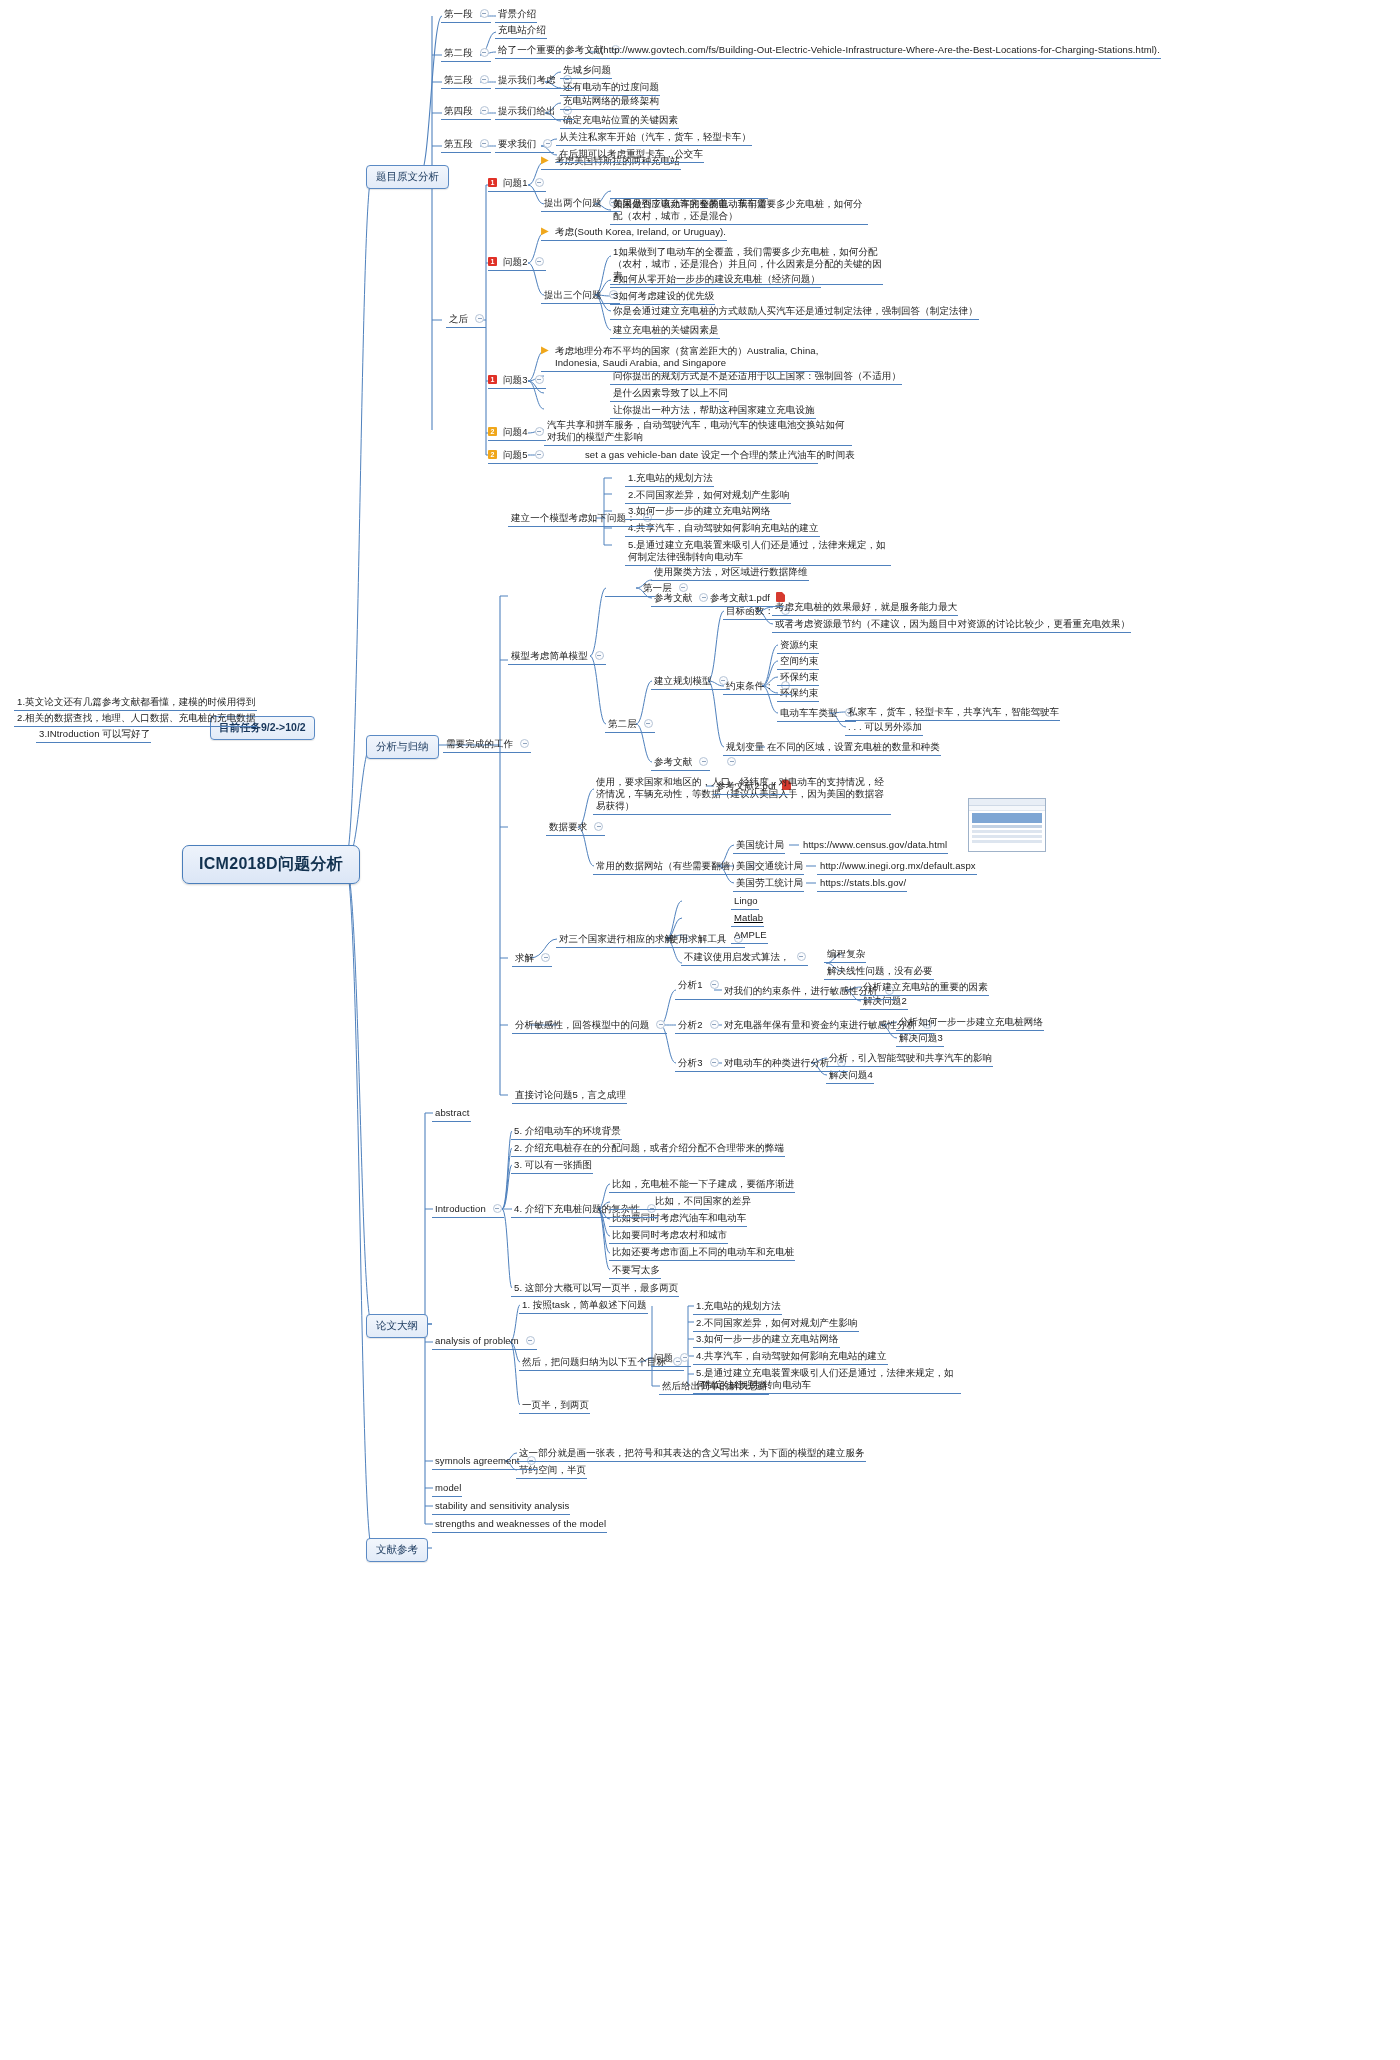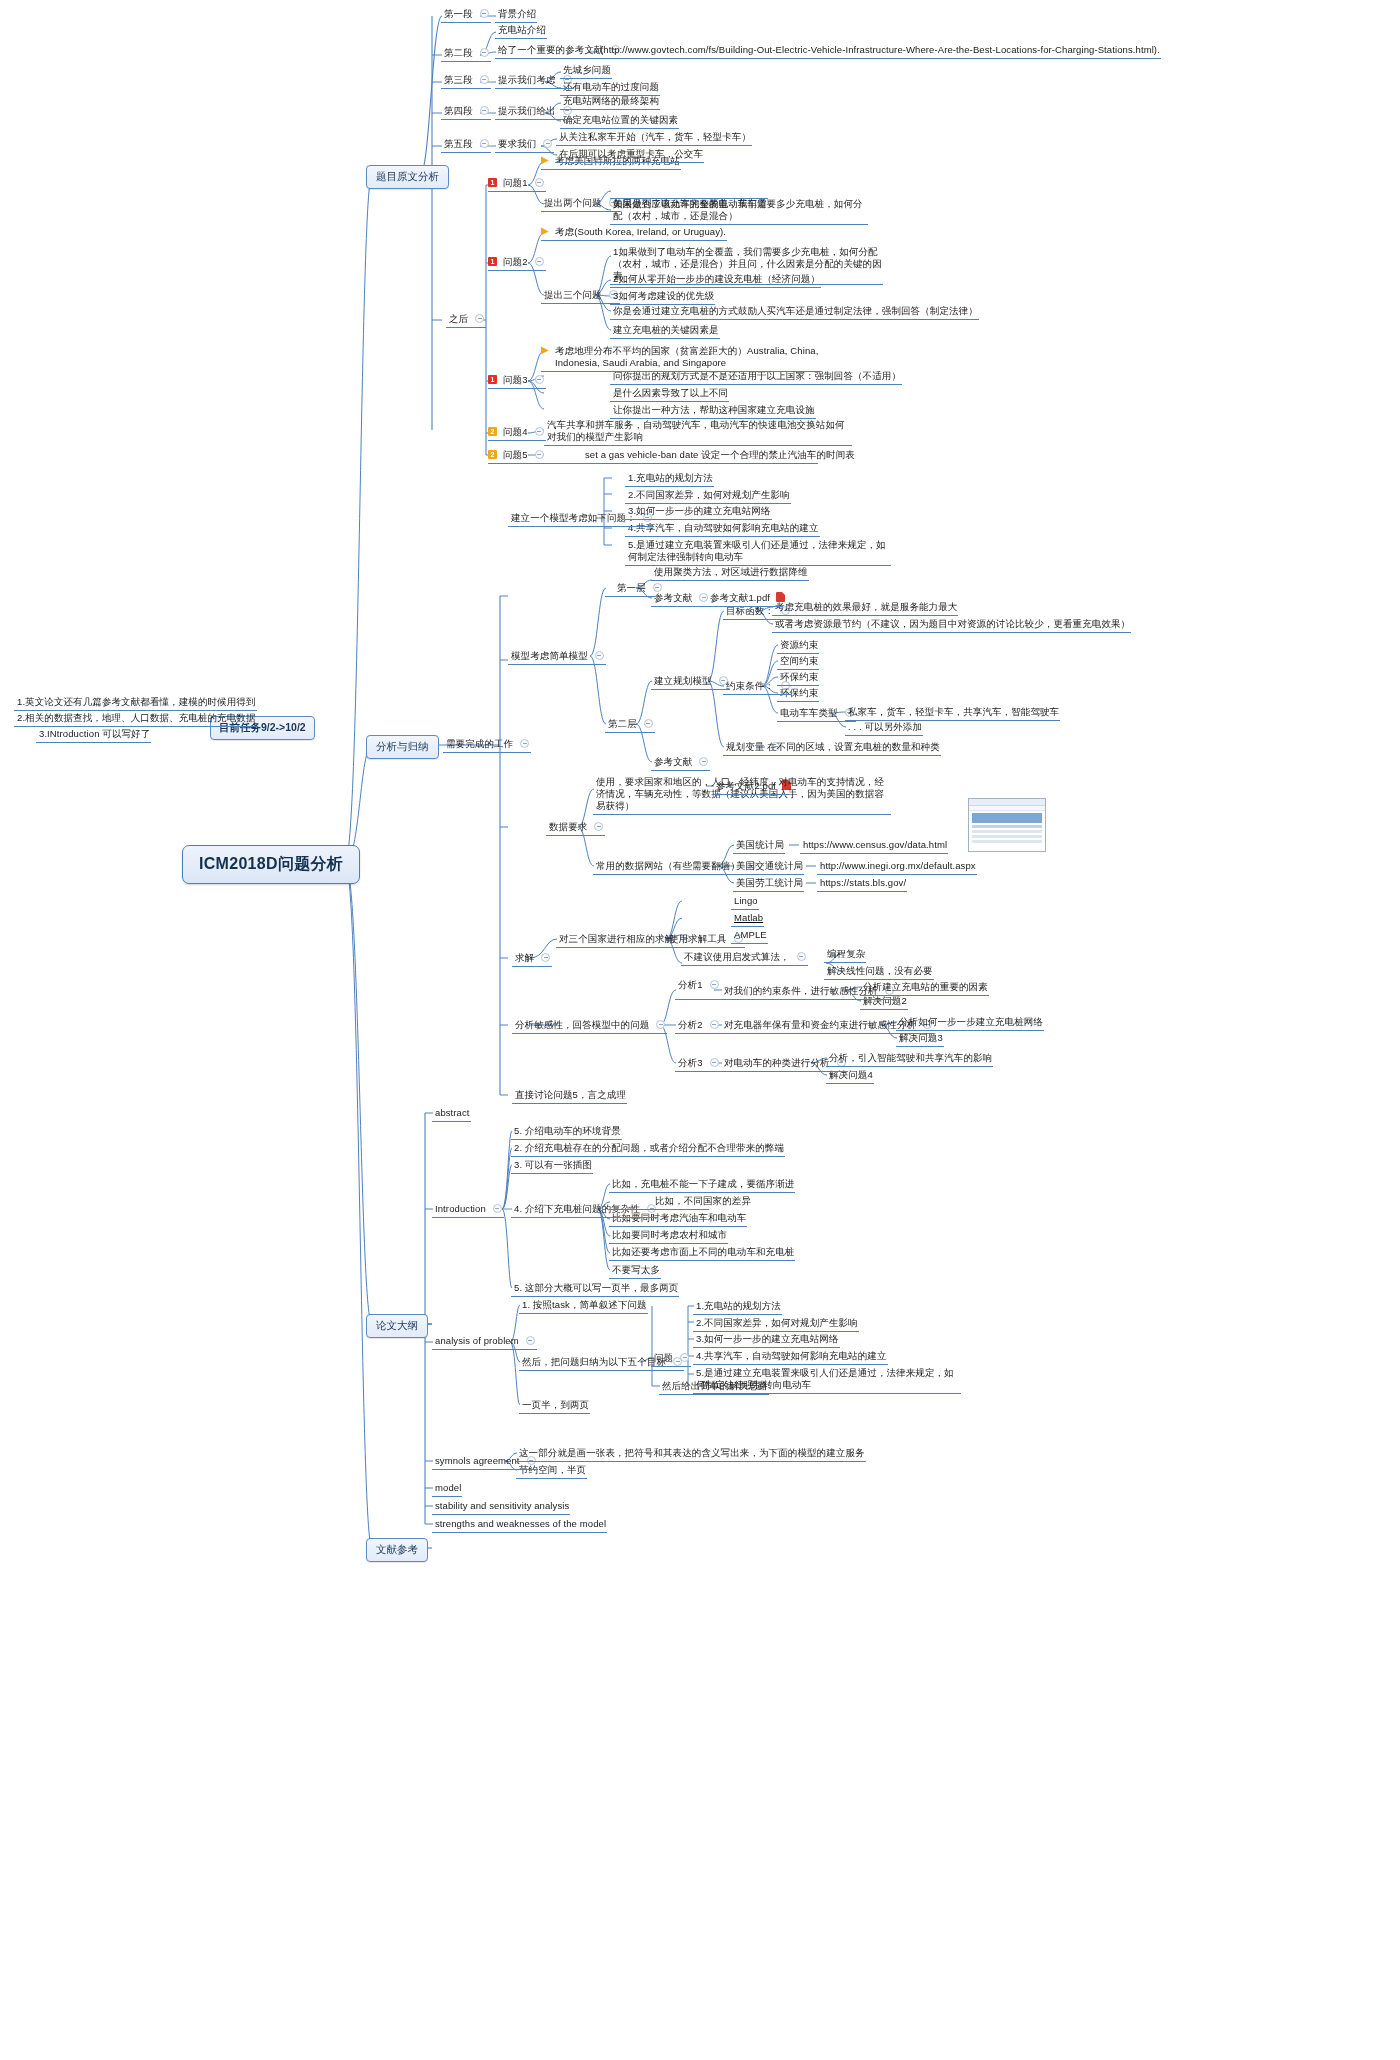--- a/index.html
+++ b/index.html
@@ -528,21 +528,21 @@
     </div>
   <div class="node wrap" style="left:625px; top:538px; width:268px;">
       <span class="txt">5.是通过建立充电装置来吸引人们还是通过，法律来规定，如何制定法律强制转向电动车</span>
     </div>
 
   <div class="node" style="left:508px; top:649px;">
       <span class="txt">模型考虑简单模型</span>
       <span class="collapse"></span>
     </div>
 
-  <div class="node" style="left:614px; top:581px;">
+  <div class="node" style="left:640px; top:581px;">
       <span class="txt">第一层</span>
       <span class="collapse"></span>
     </div>
   <div class="node" style="left:651px; top:565px;">
       <span class="txt">使用聚类方法，对区域进行数据降维</span>
     </div>
   <div class="node" style="left:651px; top:591px;">
       <span class="txt">参考文献</span>
       <span class="collapse"></span>
     </div>
@@ -590,21 +590,21 @@
       <span class="txt">电动车车类型</span>
       <span class="collapse"></span>
     </div>
   <div class="node" style="left:845px; top:705px;">
       <span class="txt">私家车，货车，轻型卡车，共享汽车，智能驾驶车</span>
     </div>
   <div class="node" style="left:845px; top:720px;">
       <span class="txt">. . . 可以另外添加</span>
     </div>
 
-  <div class="node" style="left:723px; top:740px;">
+  <div class="node" style="left:723px; top:740px;flex-direction:column;">
       <span class="txt">规划变量</span>
       <span class="collapse"></span>
     </div>
   <div class="node" style="left:764px; top:740px;">
       <span class="txt">在不同的区域，设置充电桩的数量和种类</span>
     </div>
 
   <div class="node" style="left:651px; top:755px;">
       <span class="txt">参考文献</span>
       <span class="collapse"></span>

